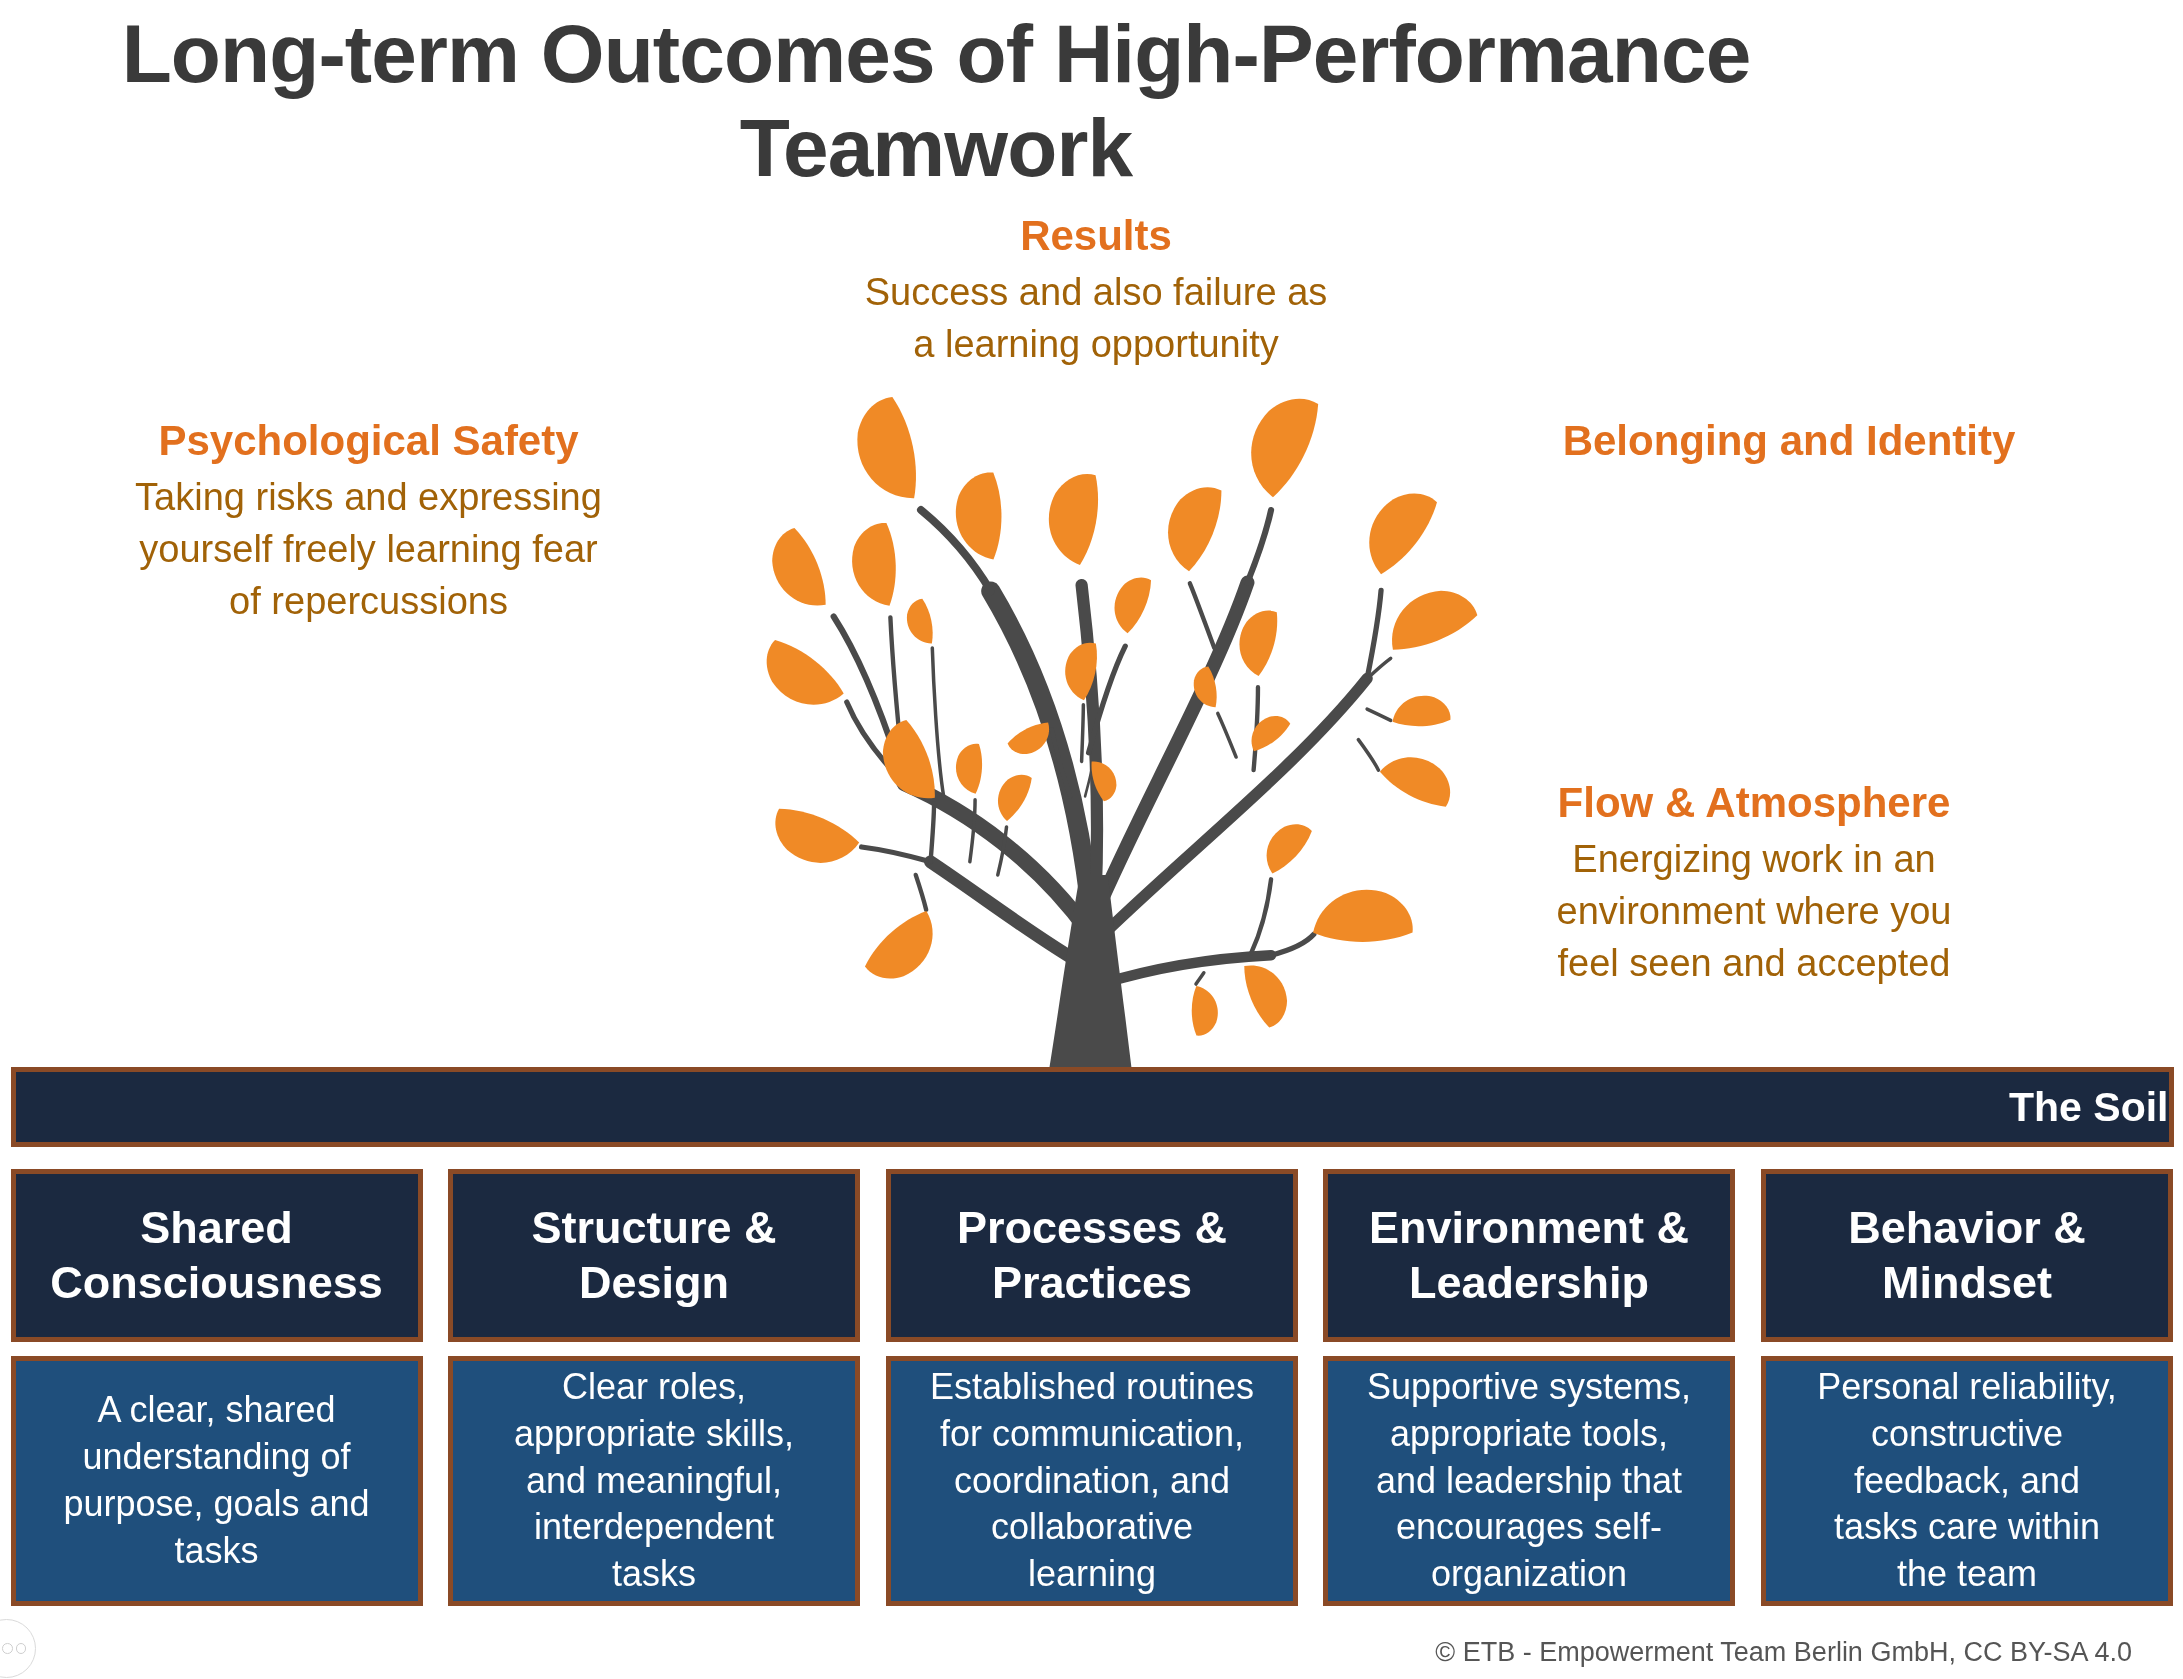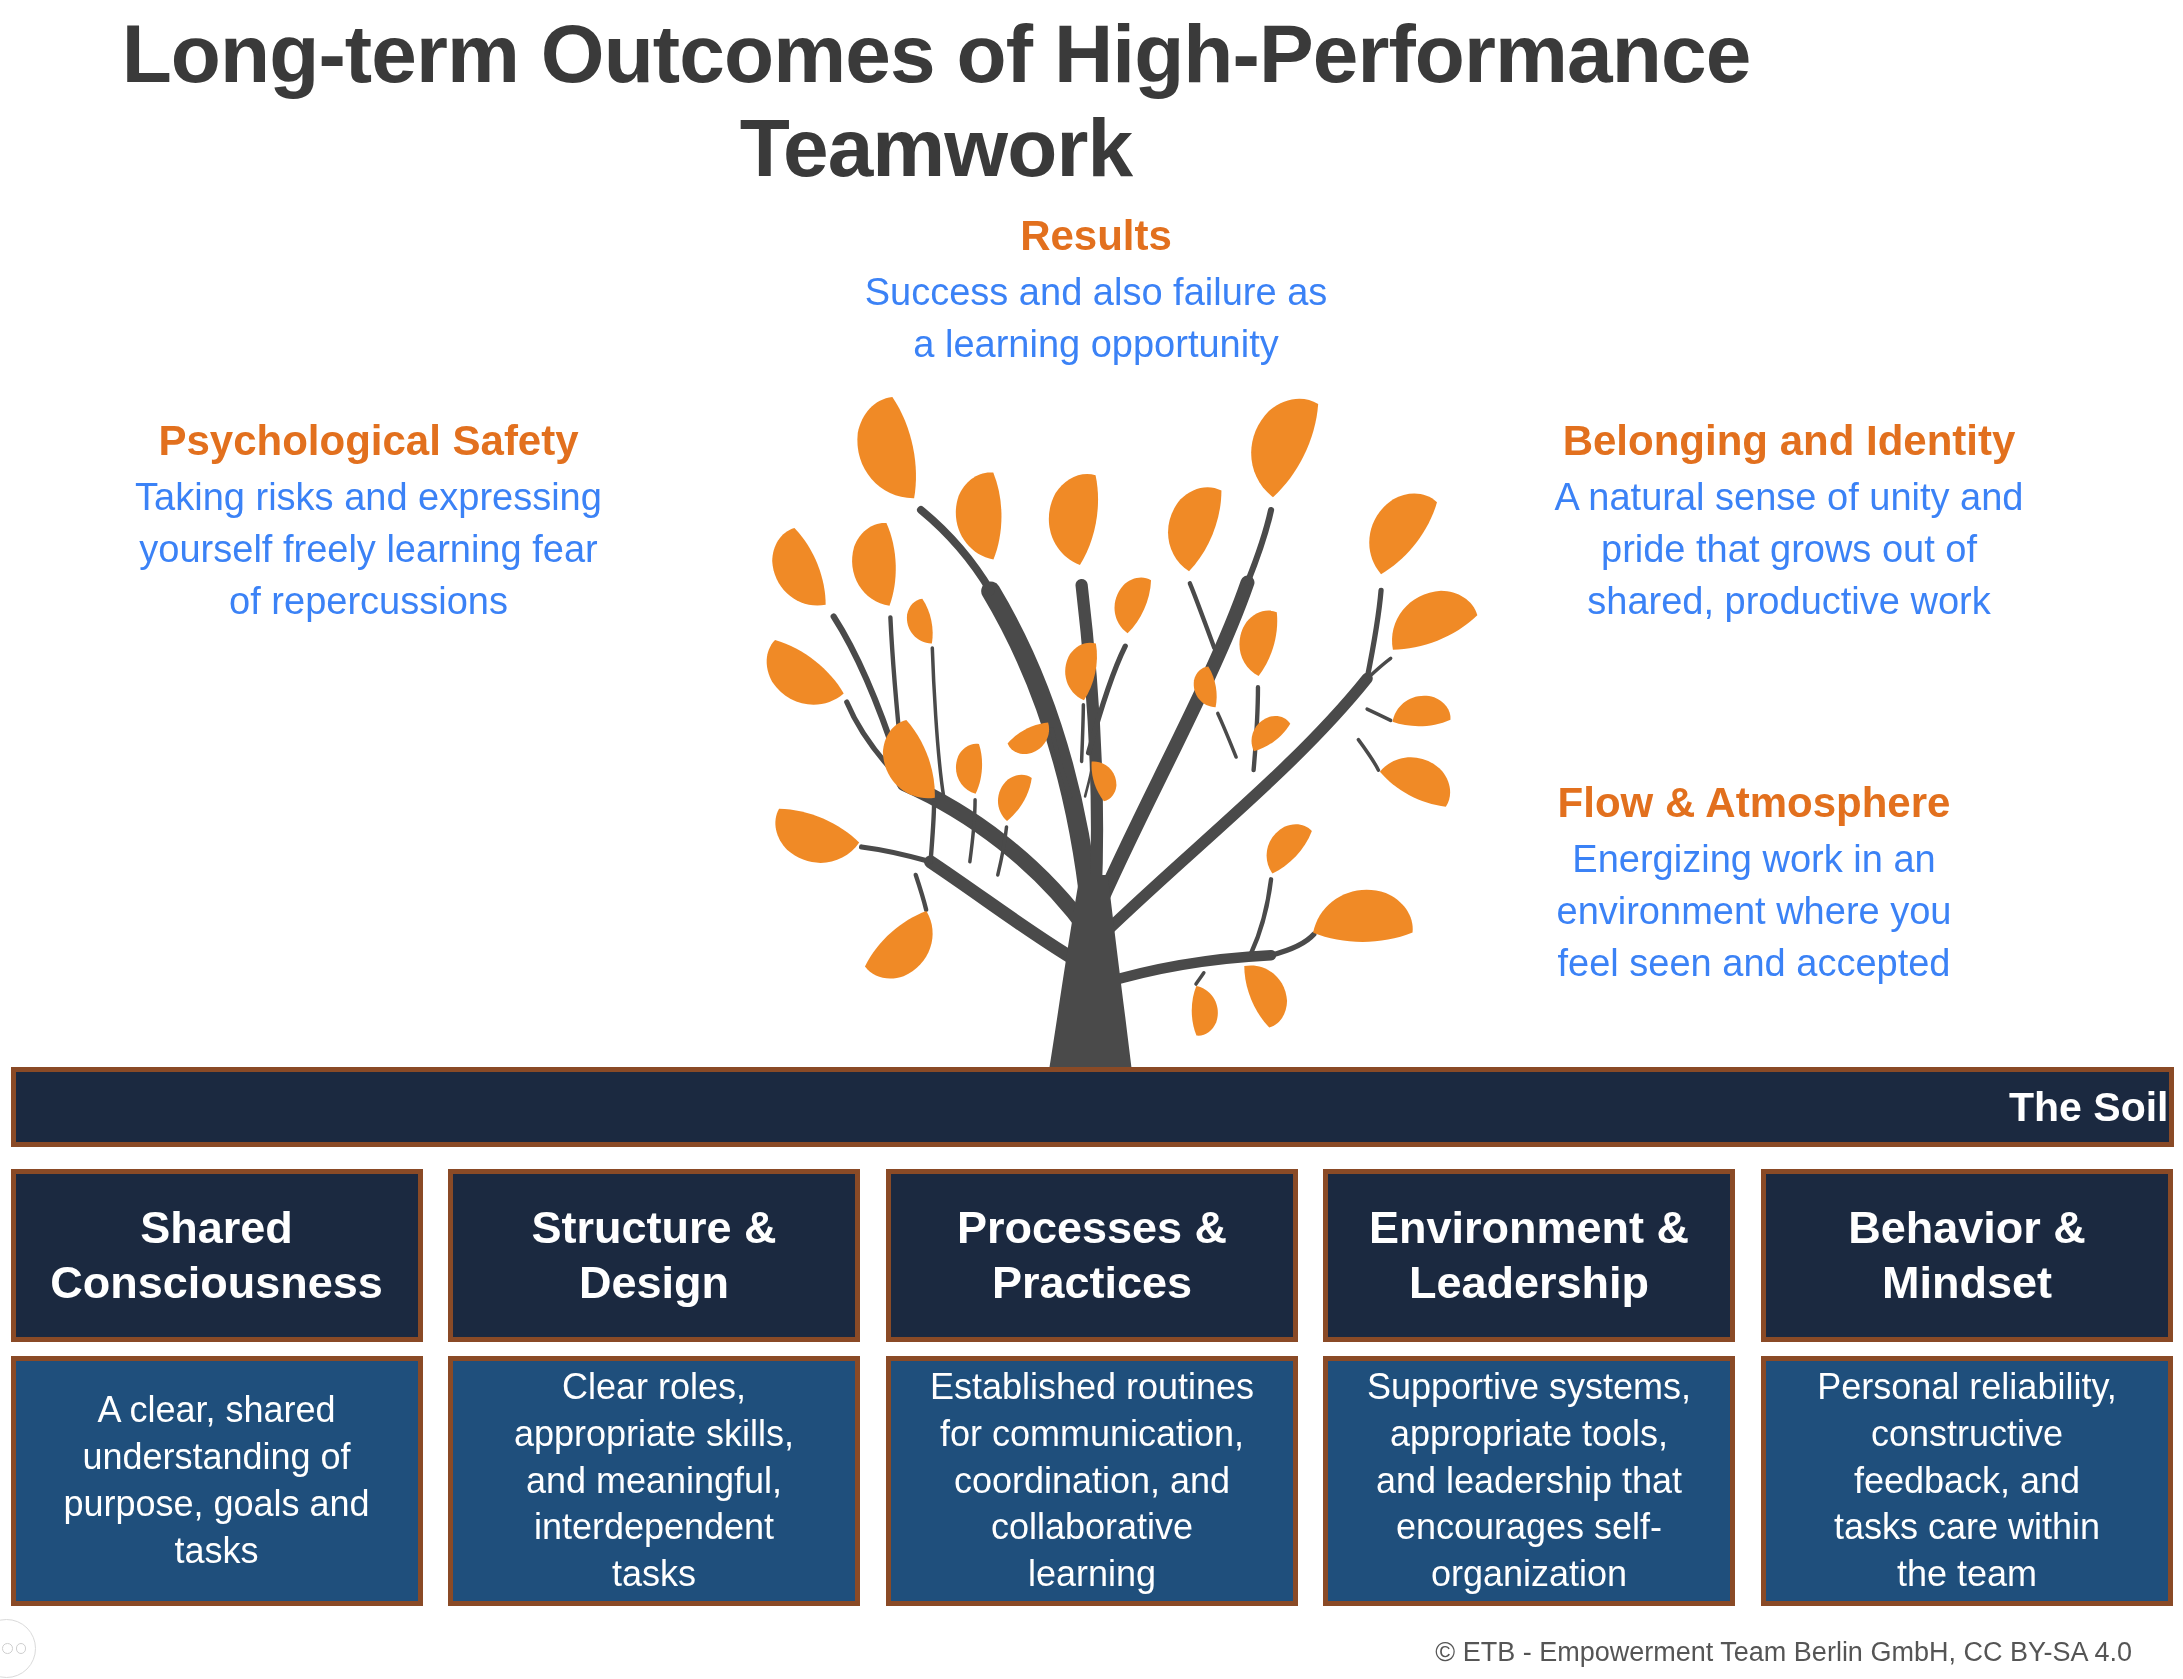--- a/index.html
+++ b/index.html
@@ -9,21 +9,21 @@
   }
   .page-title{
     position:absolute; left:0; top:7px; width:1872px; text-align:center;
     font-size:82px; font-weight:bold; color:#3A3A3A; letter-spacing:-0.9px; z-index:3;
   }
   .outcome{ position:absolute; text-align:center; z-index:3; }
   .outcome .oc-head{
     font-size:42px; font-weight:bold; color:#E2701E; margin:0; line-height:1.15; white-space:pre-line;
   }
   .outcome .oc-body{
-    font-size:38px; color:#3b82f6; margin:7px 0 0 0; line-height:1.36; white-space:pre-line;
+    font-size:38px; color:#a16207; margin:7px 0 0 0; line-height:1.36; white-space:pre-line;
   }
   .tree-wrap{ position:absolute; left:760px; top:386px; width:734px; height:688px; z-index:1; }
   .soil-bar{
     position:absolute; left:10.5px; top:1067px; width:2163px; height:80px;
     background:#1B2940; border:5.2px solid #8A4A26; box-sizing:border-box; z-index:2;
     display:flex; align-items:center; justify-content:flex-end;
     color:#ffffff; font-size:41px; font-weight:bold;
   }
   .col-head{
     position:absolute; top:1169px; width:412px; height:173px;
@@ -64,23 +64,20 @@
 
   <div class="outcome" style="left:19px; top:417px; width:699px;">
     <div class="oc-head">Psychological Safety</div>
     <div class="oc-body">Taking risks and expressing
 yourself freely learning fear
 of repercussions</div>
   </div>
 
   <div class="outcome" style="left:1396px; top:417px; width:786px;">
     <div class="oc-head">Belonging and Identity</div>
-    <div class="oc-body">A natural sense of unity and
-pride that grows out of
-shared, productive work</div>
   </div>
 
 
   <div class="outcome" style="left:1361px; top:779px; width:786px;">
     <div class="oc-head">Flow &amp; Atmosphere</div>
     <div class="oc-body">Energizing work in an
 environment where you
 feel seen and accepted</div>
   </div>
 

